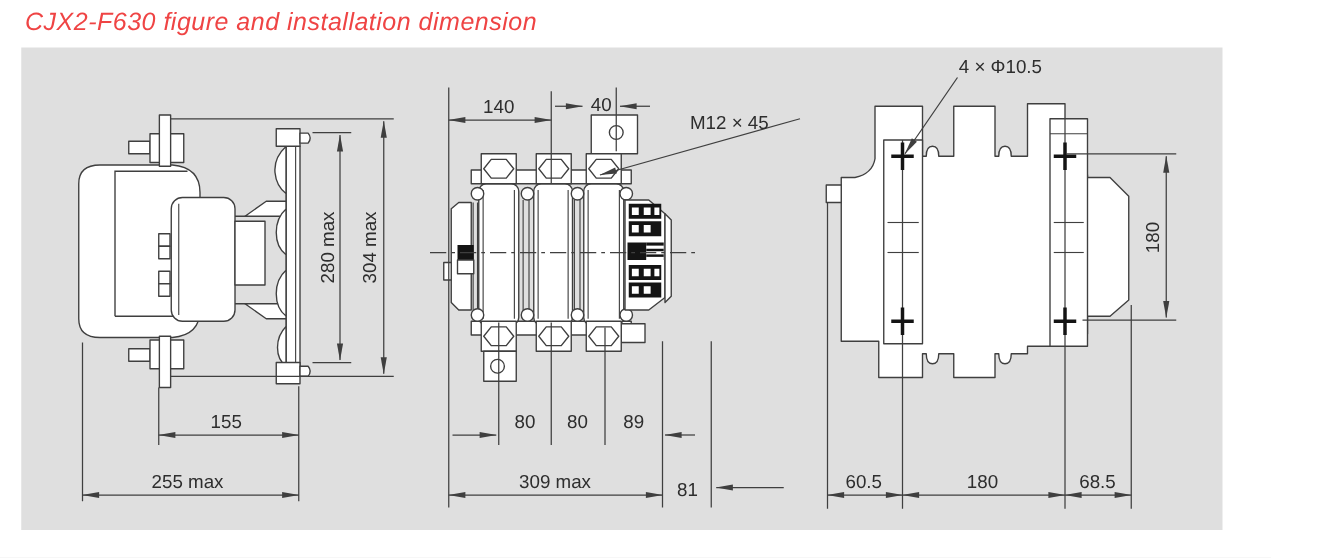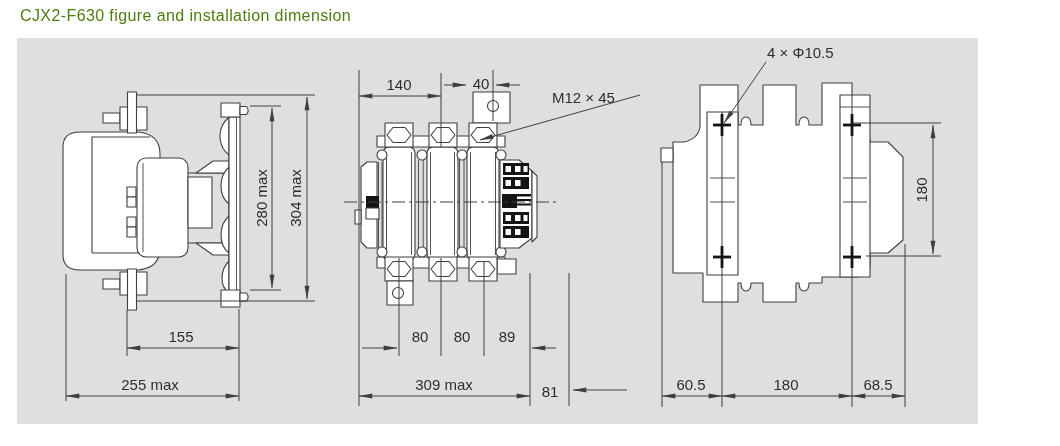--- a/index.html
+++ b/index.html
@@ -1,19 +1,19 @@
 <!DOCTYPE html>
 <html><head>
 <meta charset="utf-8">
 <style>
   html,body{margin:0;padding:0;background:#ffffff;}
   .page{position:relative;width:1060px;height:446px;overflow:hidden;
         font-family:"Liberation Sans",sans-serif;}
-  .title{position:absolute;left:20px;top:7px;font-size:16px;color:#4d7c0f;
-         letter-spacing:0.4px;}
+  .title{position:absolute;left:20px;top:7px;font-size:20px;color:#ef4444;
+         letter-spacing:0.4px;font-style:italic;}
   svg{position:absolute;left:0;top:0;}
   .o{fill:#ffffff;stroke:#3f3f3f;stroke-width:1.1;stroke-linejoin:round;}
   .l{fill:none;stroke:#3f3f3f;stroke-width:1.1;}
   .t{fill:none;stroke:#3f3f3f;stroke-width:0.9;}
   .d{fill:none;stroke:#3f3f3f;stroke-width:1;}
   .cl{stroke-dasharray:13 4 3 4;}
   .b{fill:#141414;stroke:none;}
   .wf{fill:#ffffff;stroke:none;}
   .xln{stroke:#141414;stroke-width:2.8;}
   svg text{font-family:"Liberation Sans",sans-serif;font-size:15px;fill:#2e2e2e;}

